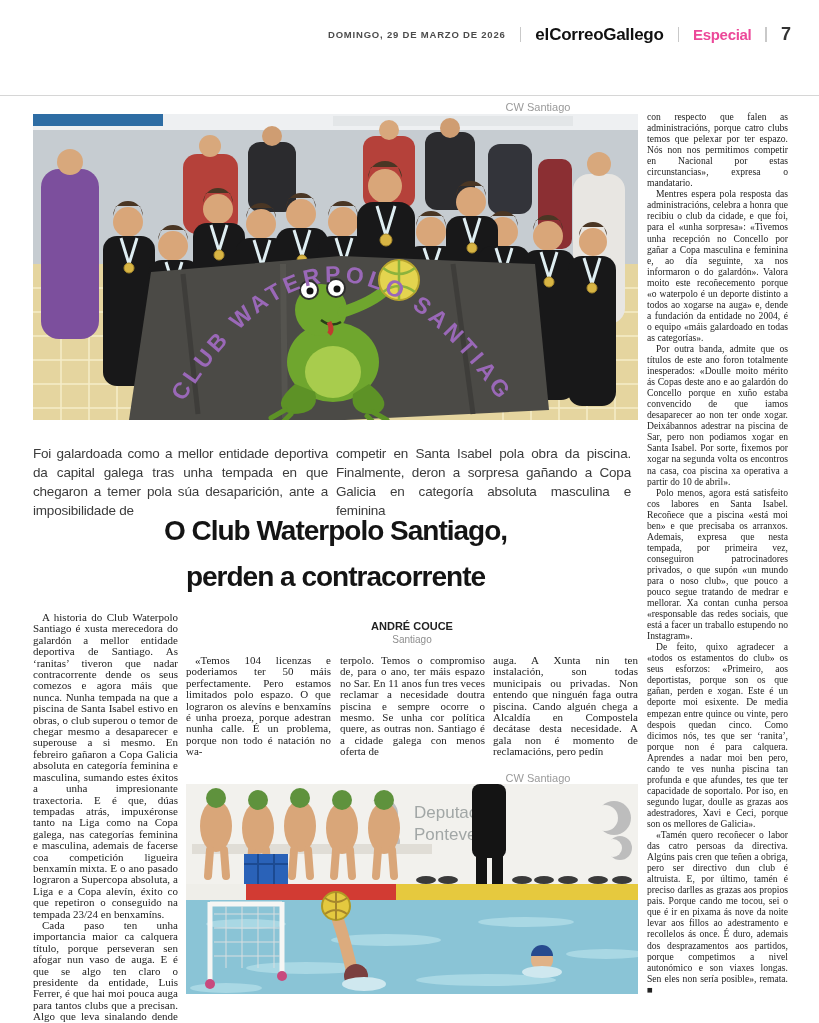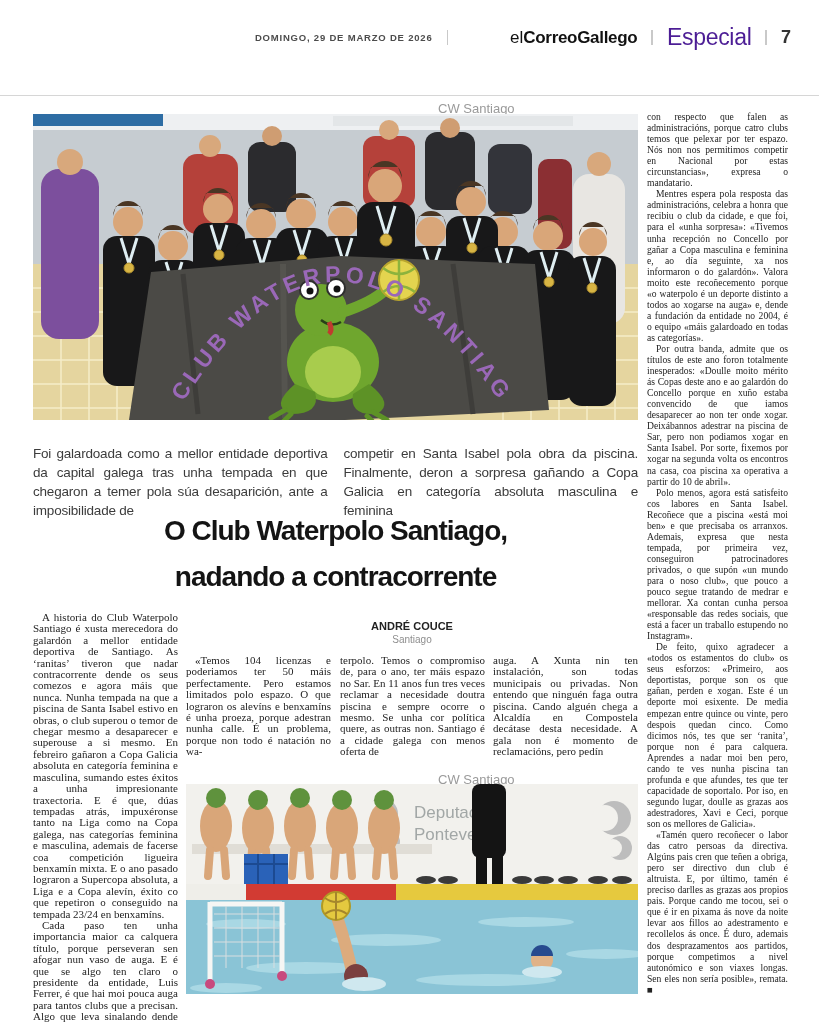--- a/index.html
+++ b/index.html
@@ -4,34 +4,34 @@
 <style>
   html,body{margin:0;padding:0;background:#ffffff;}
   #page{position:relative;width:819px;height:1023px;background:#ffffff;overflow:hidden;
         font-family:"Liberation Sans",sans-serif;color:#1a1a1a;}
 
   
   .hdr{position:absolute;top:24px;right:28px;display:flex;align-items:center;gap:14px;}
   .hdr .date{font-size:9.5px;font-weight:600;letter-spacing:.8px;color:#4c4c4c;}
   .hdr .sep{width:1.5px;height:15px;background:#c9c9c9;}
   .hdr .logo{font-size:17px;color:#111;}
-  .hdr .logo .el{font-weight:400;margin-left:48px;}
+  .hdr .logo .el{font-weight:700;}
   .hdr .logo .main{font-weight:800;letter-spacing:-.3px;}
-  .hdr .section{font-size:23px;font-weight:400;color:#4c1d95;letter-spacing:-.3px;}
+  .hdr .section{font-size:15px;font-weight:700;color:#ec4899;letter-spacing:-.3px;}
   .hdr .pageno{font-size:18px;font-weight:700;color:#333;}
   .toprule{position:absolute;left:0;top:95px;width:819px;height:1px;background:#d6d6d6;}
 
   
-  .credit{position:absolute;font-size:13px;color:#9a9a9a;text-align:left;}
+  .credit{position:absolute;font-size:11px;color:#9a9a9a;text-align:center;}
   .photo{position:absolute;overflow:hidden;background:#cfd3d6;}
   .caption{position:absolute;font-size:10.5px;font-weight:700;color:#111;
            font-family:"Liberation Sans",sans-serif;}
 
   
-  .lead{position:absolute;left:33px;top:444px;width:605px;display:flex;gap:16px;}
+  .lead{position:absolute;left:33px;top:444px;width:605px;display:flex;gap:8px;}
   .lead p{margin:0;width:295px;font-size:13.5px;line-height:19px;color:#3c3c3c;
           text-align:justify;letter-spacing:-.2px;}
   .headline{position:absolute;left:33px;top:508px;width:605px;text-align:center;
             font-size:28px;line-height:46px;font-weight:800;color:#141414;letter-spacing:-1px;}
   .byline{position:absolute;left:186px;top:613px;width:452px;text-align:center;}
   .byline .author{font-size:11px;font-weight:700;color:#222;margin-top:7px;}
   .byline .place{font-size:10px;color:#8e8e8e;margin-top:2px;}
 
   
   .col{position:absolute;width:145px;font-family:"Liberation Serif",serif;
@@ -215,21 +215,21 @@
   </div>
 
 
   <div class="lead">
     <p>Foi galardoada como a mellor entidade deportiva da capital galega tras unha tempada en que chegaron a temer pola súa desaparición, ante a imposibilidade de</p>
     <p>competir en Santa Isabel pola obra da piscina. Finalmente, deron a sorpresa gañando a Copa Galicia en categoría absoluta masculina e feminina</p>
   </div>
 
   <div class="headline">
     <div>O Club Waterpolo Santiago,</div>
-    <div>nadando a contracorrente</div>
+    <div>perden a contracorrente</div>
   </div>
 
   <div class="byline">
     <div class="author">ANDRÉ COUCE</div>
     <div class="place">Santiago</div>
   </div>
 
   <div class="col" style="left:33px;top:612px;height:402px;">
     <p>A historia do Club Waterpolo Santiago é xusta merecedora do galardón a mellor entidade deportiva de Santiago. As ‘ranitas’ tiveron que nadar contracorrente dende os seus comezos e agora máis que nunca. Nunha tempada na que a piscina de Santa Isabel estivo en obras, o club superou o temor de chegar mesmo a desaparecer e superouse a si mesmo. En febreiro gañaron a Copa Galicia absoluta en categoría feminina e masculina, sumando estes éxitos a unha impresionante traxectoria. E é que, dúas tempadas atrás, impuxéronse tanto na Liga como na Copa galega, nas categorías feminina e masculina, ademais de facerse coa competición ligueira benxamín mixta. E o ano pasado lograron a Supercopa absoluta, a Liga e a Copa alevín, éxito co que repetiron o conseguido na tempada 23/24 en benxamíns.</p>
     <p>Cada paso ten unha importancia maior ca calquera título, porque perseveran sen afogar nun vaso de auga. E é que se algo ten claro o presidente da entidade, Luis Ferrer, é que hai moi pouca auga para tantos clubs que a precisan. Algo que leva sinalando dende hai anos, que puxo de manifesto na gala e que recalca de novo: «Que se falen Xunta, Deputación e Concello e se poñan de acordo».</p>

